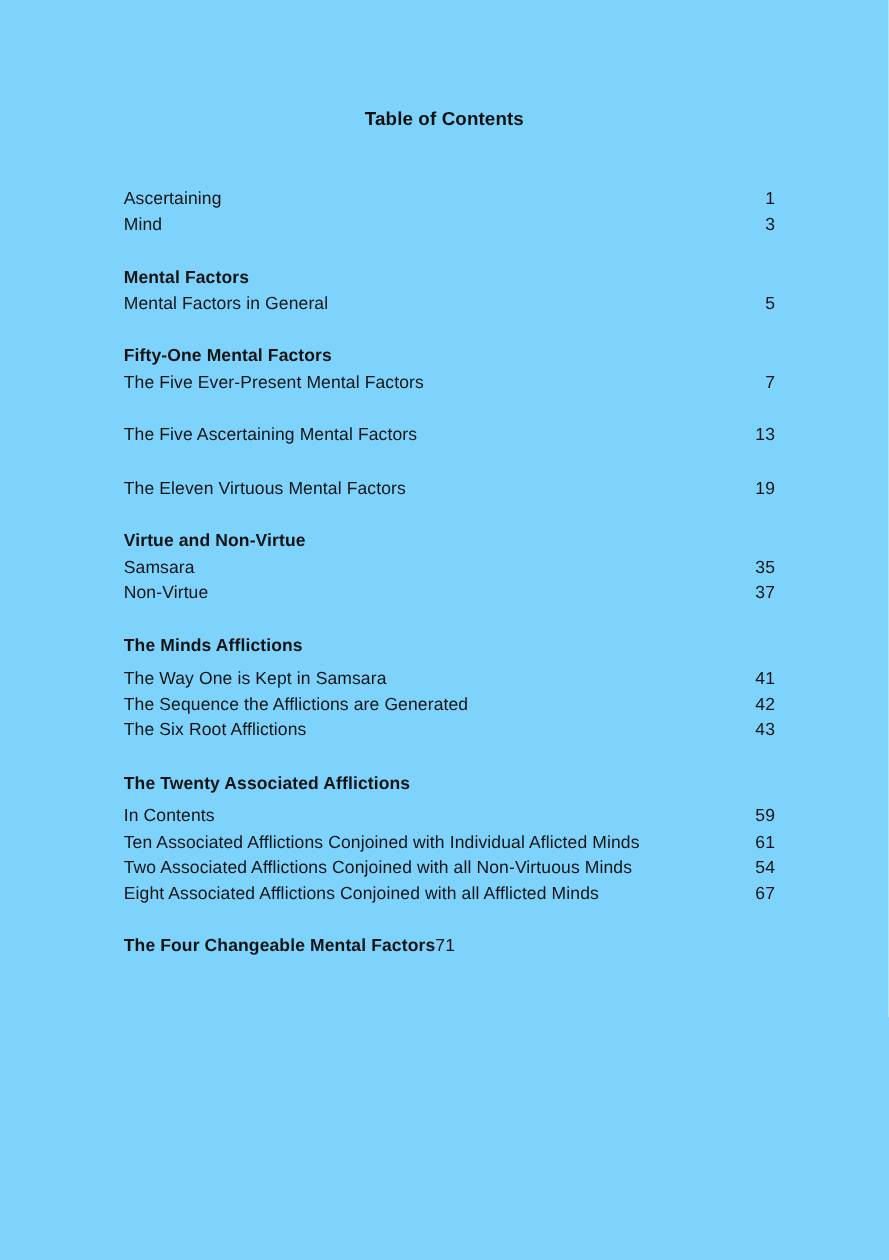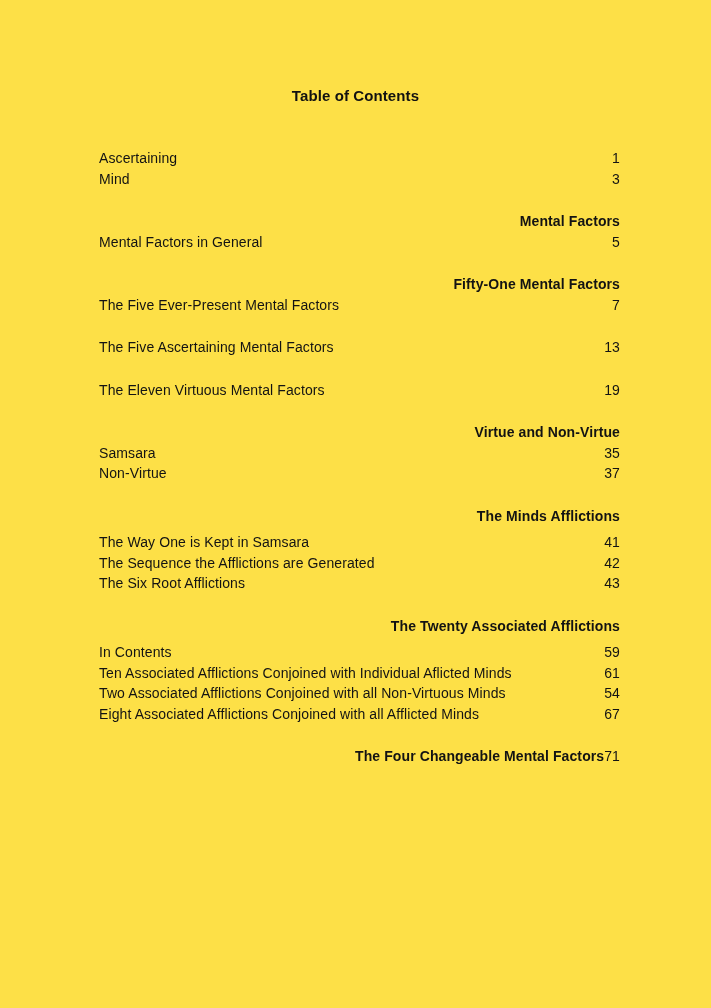--- a/index.html
+++ b/index.html
@@ -4,21 +4,21 @@
 <style>
   html, body {
     margin: 0;
     padding: 0;
     background: #ffffff;
   }
   .page {
     position: relative;
     width: 711px;
     height: 1008px;
-    background: #fde047;
+    background: #7dd3fc;
     color: #131313;
     font-family: "Liberation Sans", sans-serif;
     overflow: hidden;
     box-sizing: border-box;
   }
   .doc-title {
     margin: 0;
     padding-top: 87px;
     text-align: center;
     font-size: 15px;
@@ -29,21 +29,21 @@
   .toc {
     margin: 44px 91px 0 99px;
     font-size: 14px;
     line-height: 20.5px;
     letter-spacing: 0.1px;
   }
   .toc-section { margin-top: 22px; }
   .toc-section:first-child { margin-top: 0; }
   .toc-heading {
     display: flex;
-    justify-content: flex-end;
+    justify-content: flex-start;
     font-weight: bold;
   }
   .toc-heading .page-num { font-weight: normal; }
   
   .toc-section:nth-child(7) > .toc-heading,
   .toc-section:nth-child(8) > .toc-heading { margin-bottom: 6px; }
   .toc-row {
     display: flex;
     justify-content: space-between;
   }

